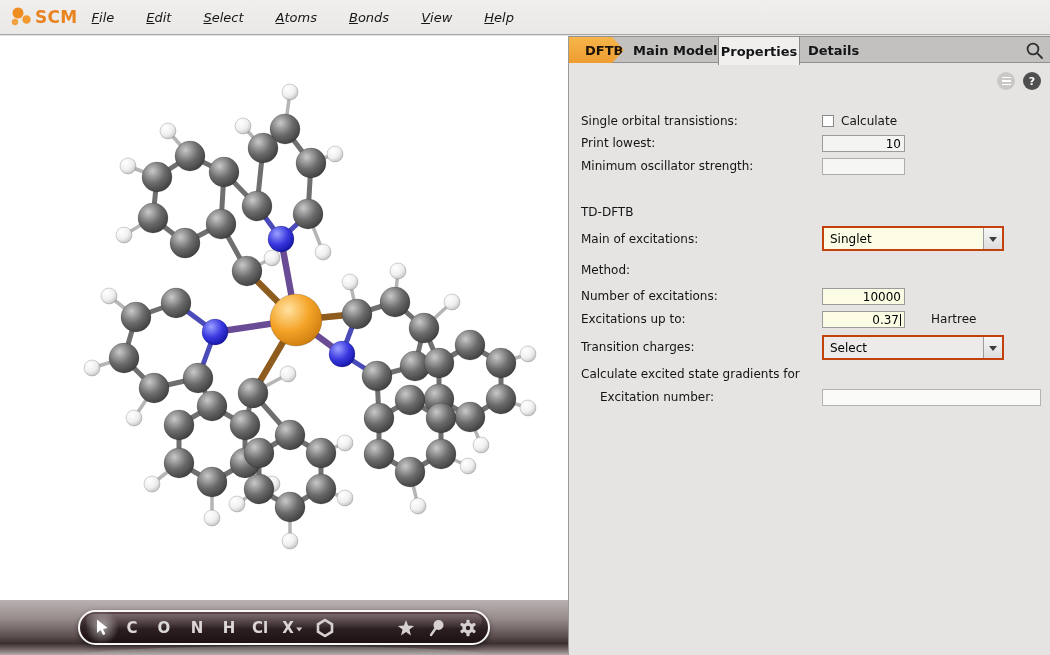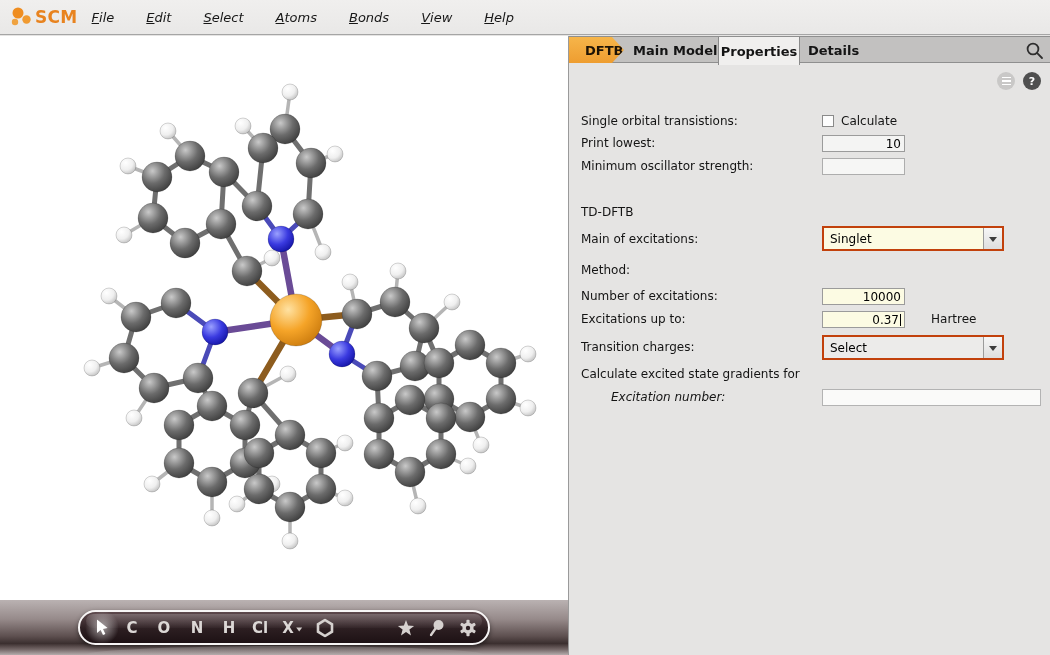--- a/index.html
+++ b/index.html
@@ -66,21 +66,21 @@
   .panel-title { position:absolute; top:45px; left:0; width:100%; text-align:center;
     transform:translateY(-50%); font-weight:bold; font-size:13px; color:#111; }
   .icon-circle { position:absolute; width:18px; height:18px; border-radius:50%; top:36px;
     display:flex; align-items:center; justify-content:center; cursor:pointer; }
   .menu-circle { left:428px; background:#c9c8c7; flex-direction:column; gap:2px; }
   .menu-circle i { display:block; width:9px; height:1.5px; background:#fff; }
   .help-circle { left:454px; background:#4f4f4f; color:#fff; font-size:11px; font-weight:bold; }
 
   .flabel { position:absolute; left:12px; transform:translateY(-50%); font-size:12px;
     color:#141414; white-space:nowrap; }
-  .flabel.indent { left:42px;font-style:italic; }
+  .flabel.indent { left:31px; }
   .checkbox { position:absolute; left:253px; top:79px; width:12px; height:12px;
     background:#fdfdfd; border:1px solid #8a8a8a; cursor:pointer; }
   .cb-label { position:absolute; left:272px; top:85px; transform:translateY(-50%);
     font-size:12px; color:#141414;text-align:right; }
   .input { position:absolute; left:253px; width:83px; height:17px; border:1px solid #9b9b9b;
     background:#f4f4f3; font-size:12px; color:#000; display:flex; align-items:center;
     justify-content:flex-end; padding:0 3px; cursor:text; }
   .input.dim { background:#f6f6f5; border-color:#adadad; }
   .input.yellow { background:#fcfbe3; }
   .input-wide { left:253px; width:219px; background:#fafaf9; border-color:#b3b3b3; }

